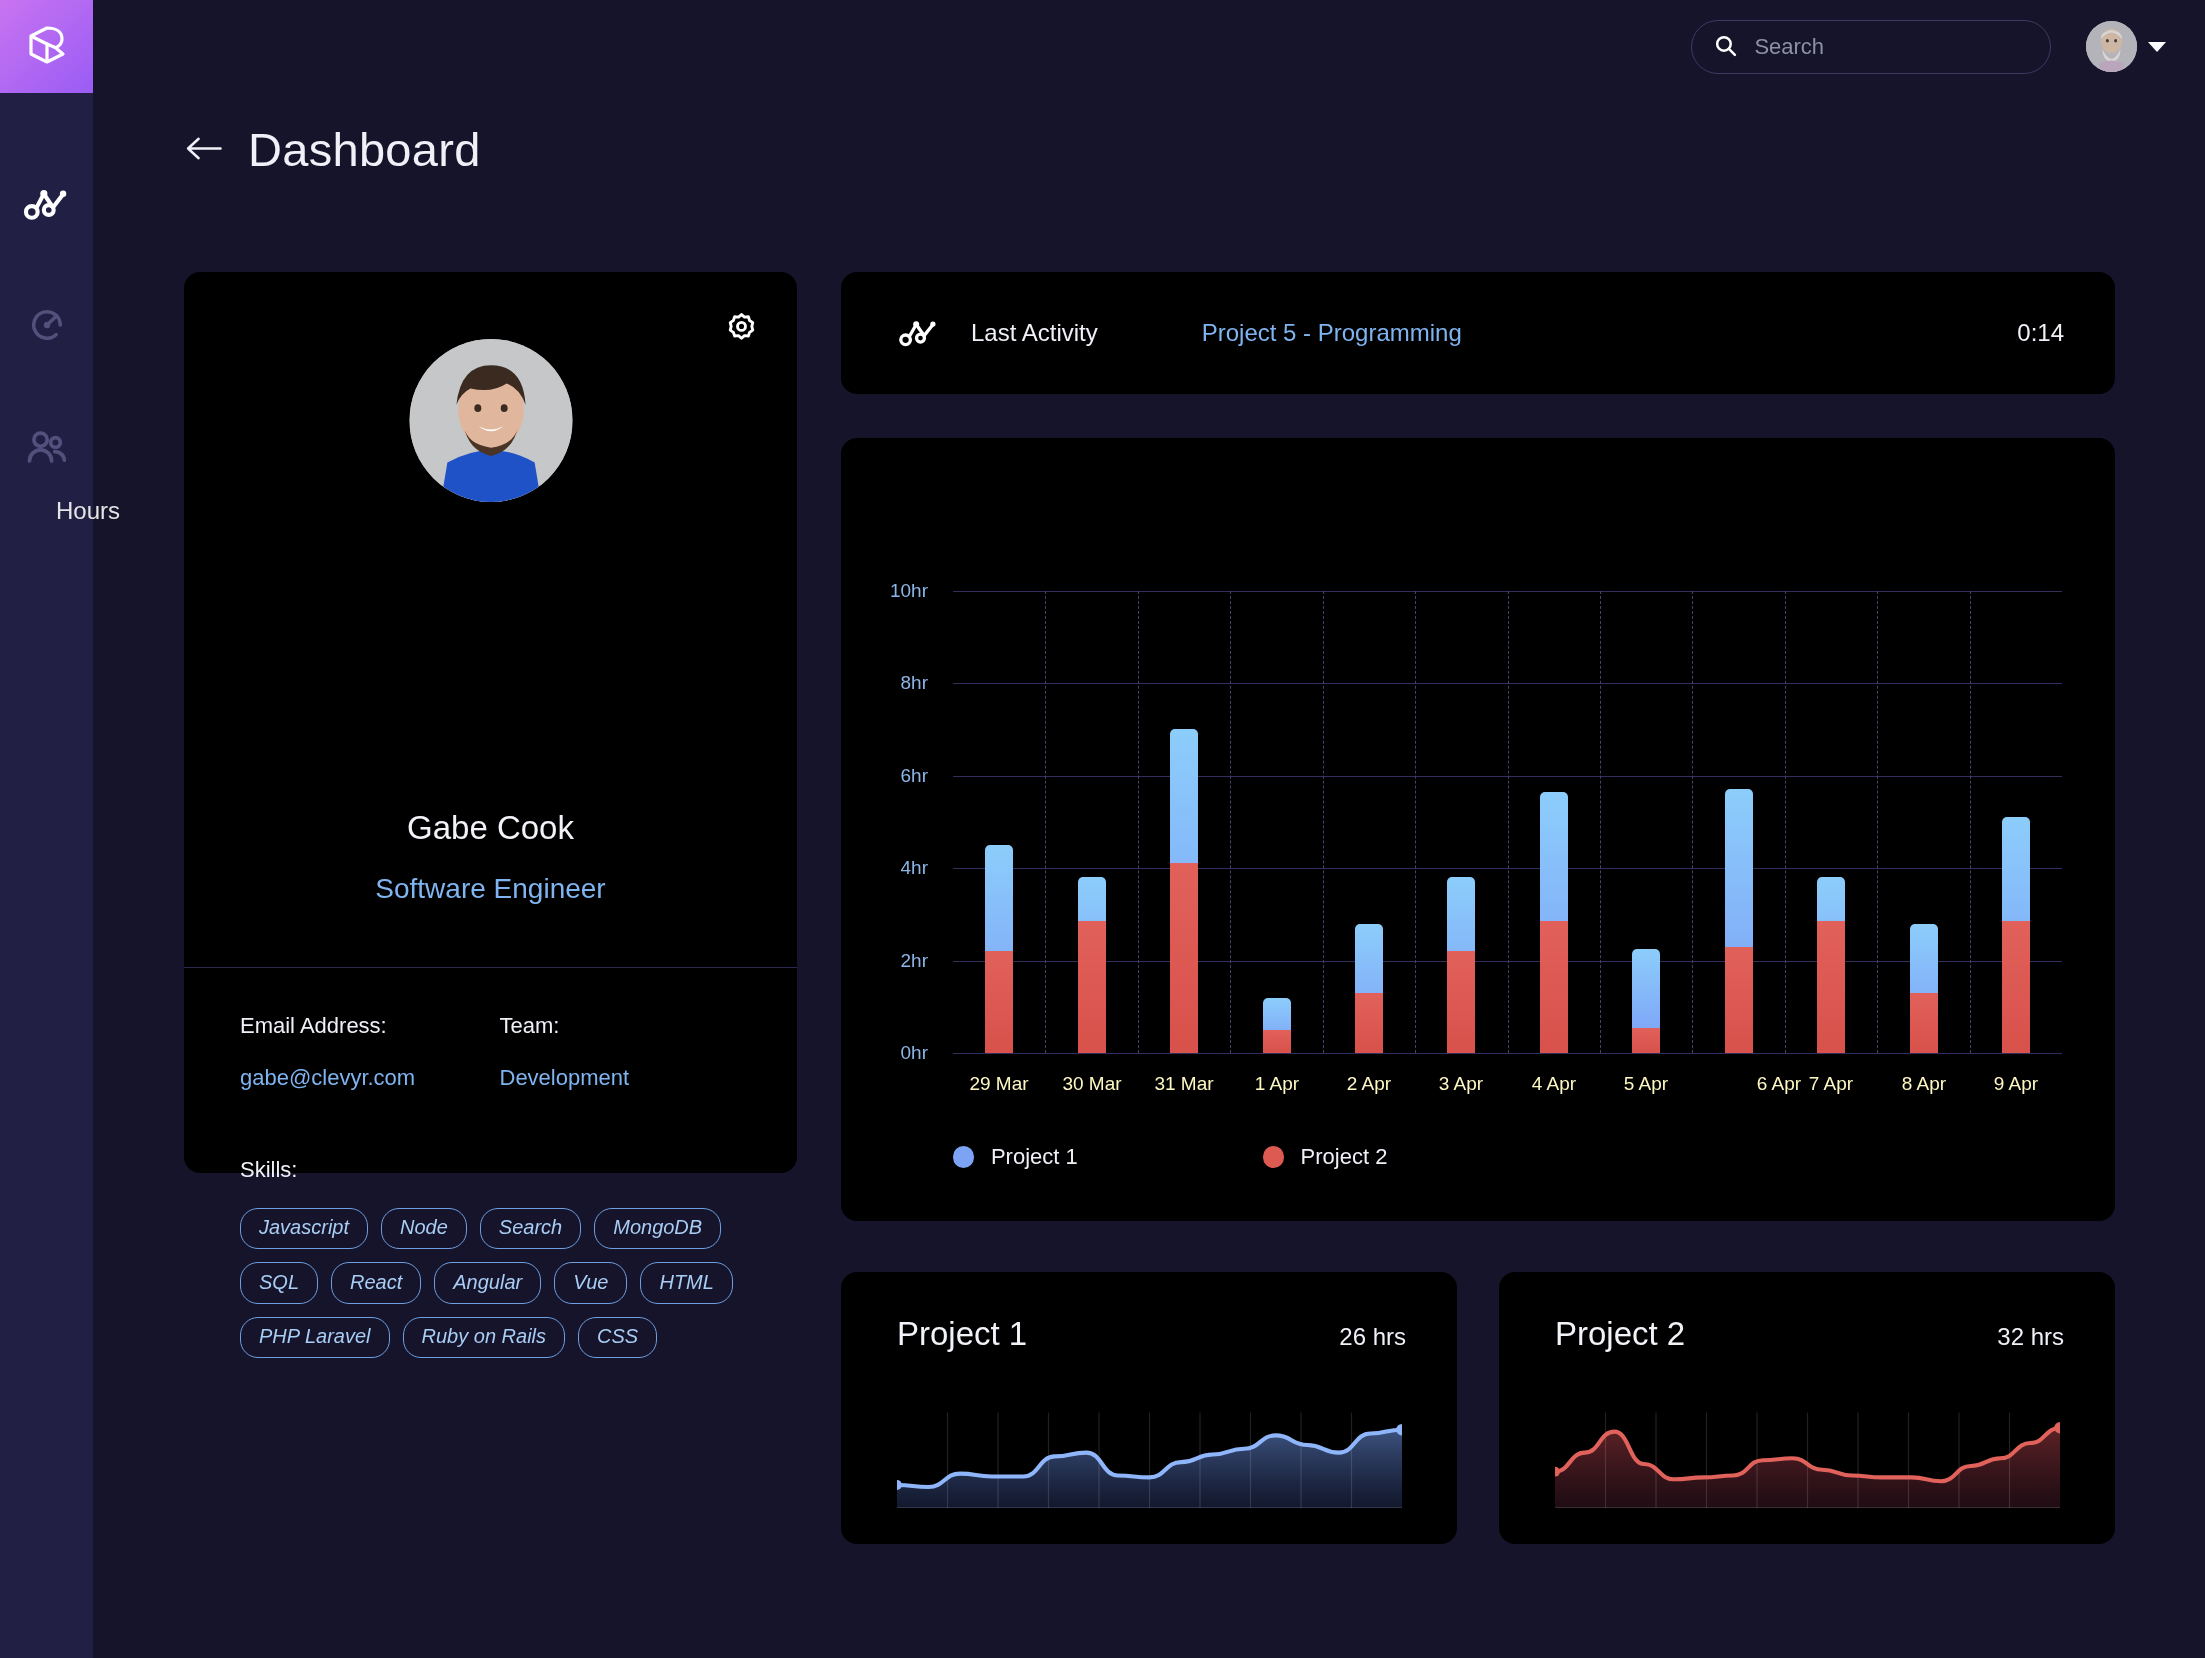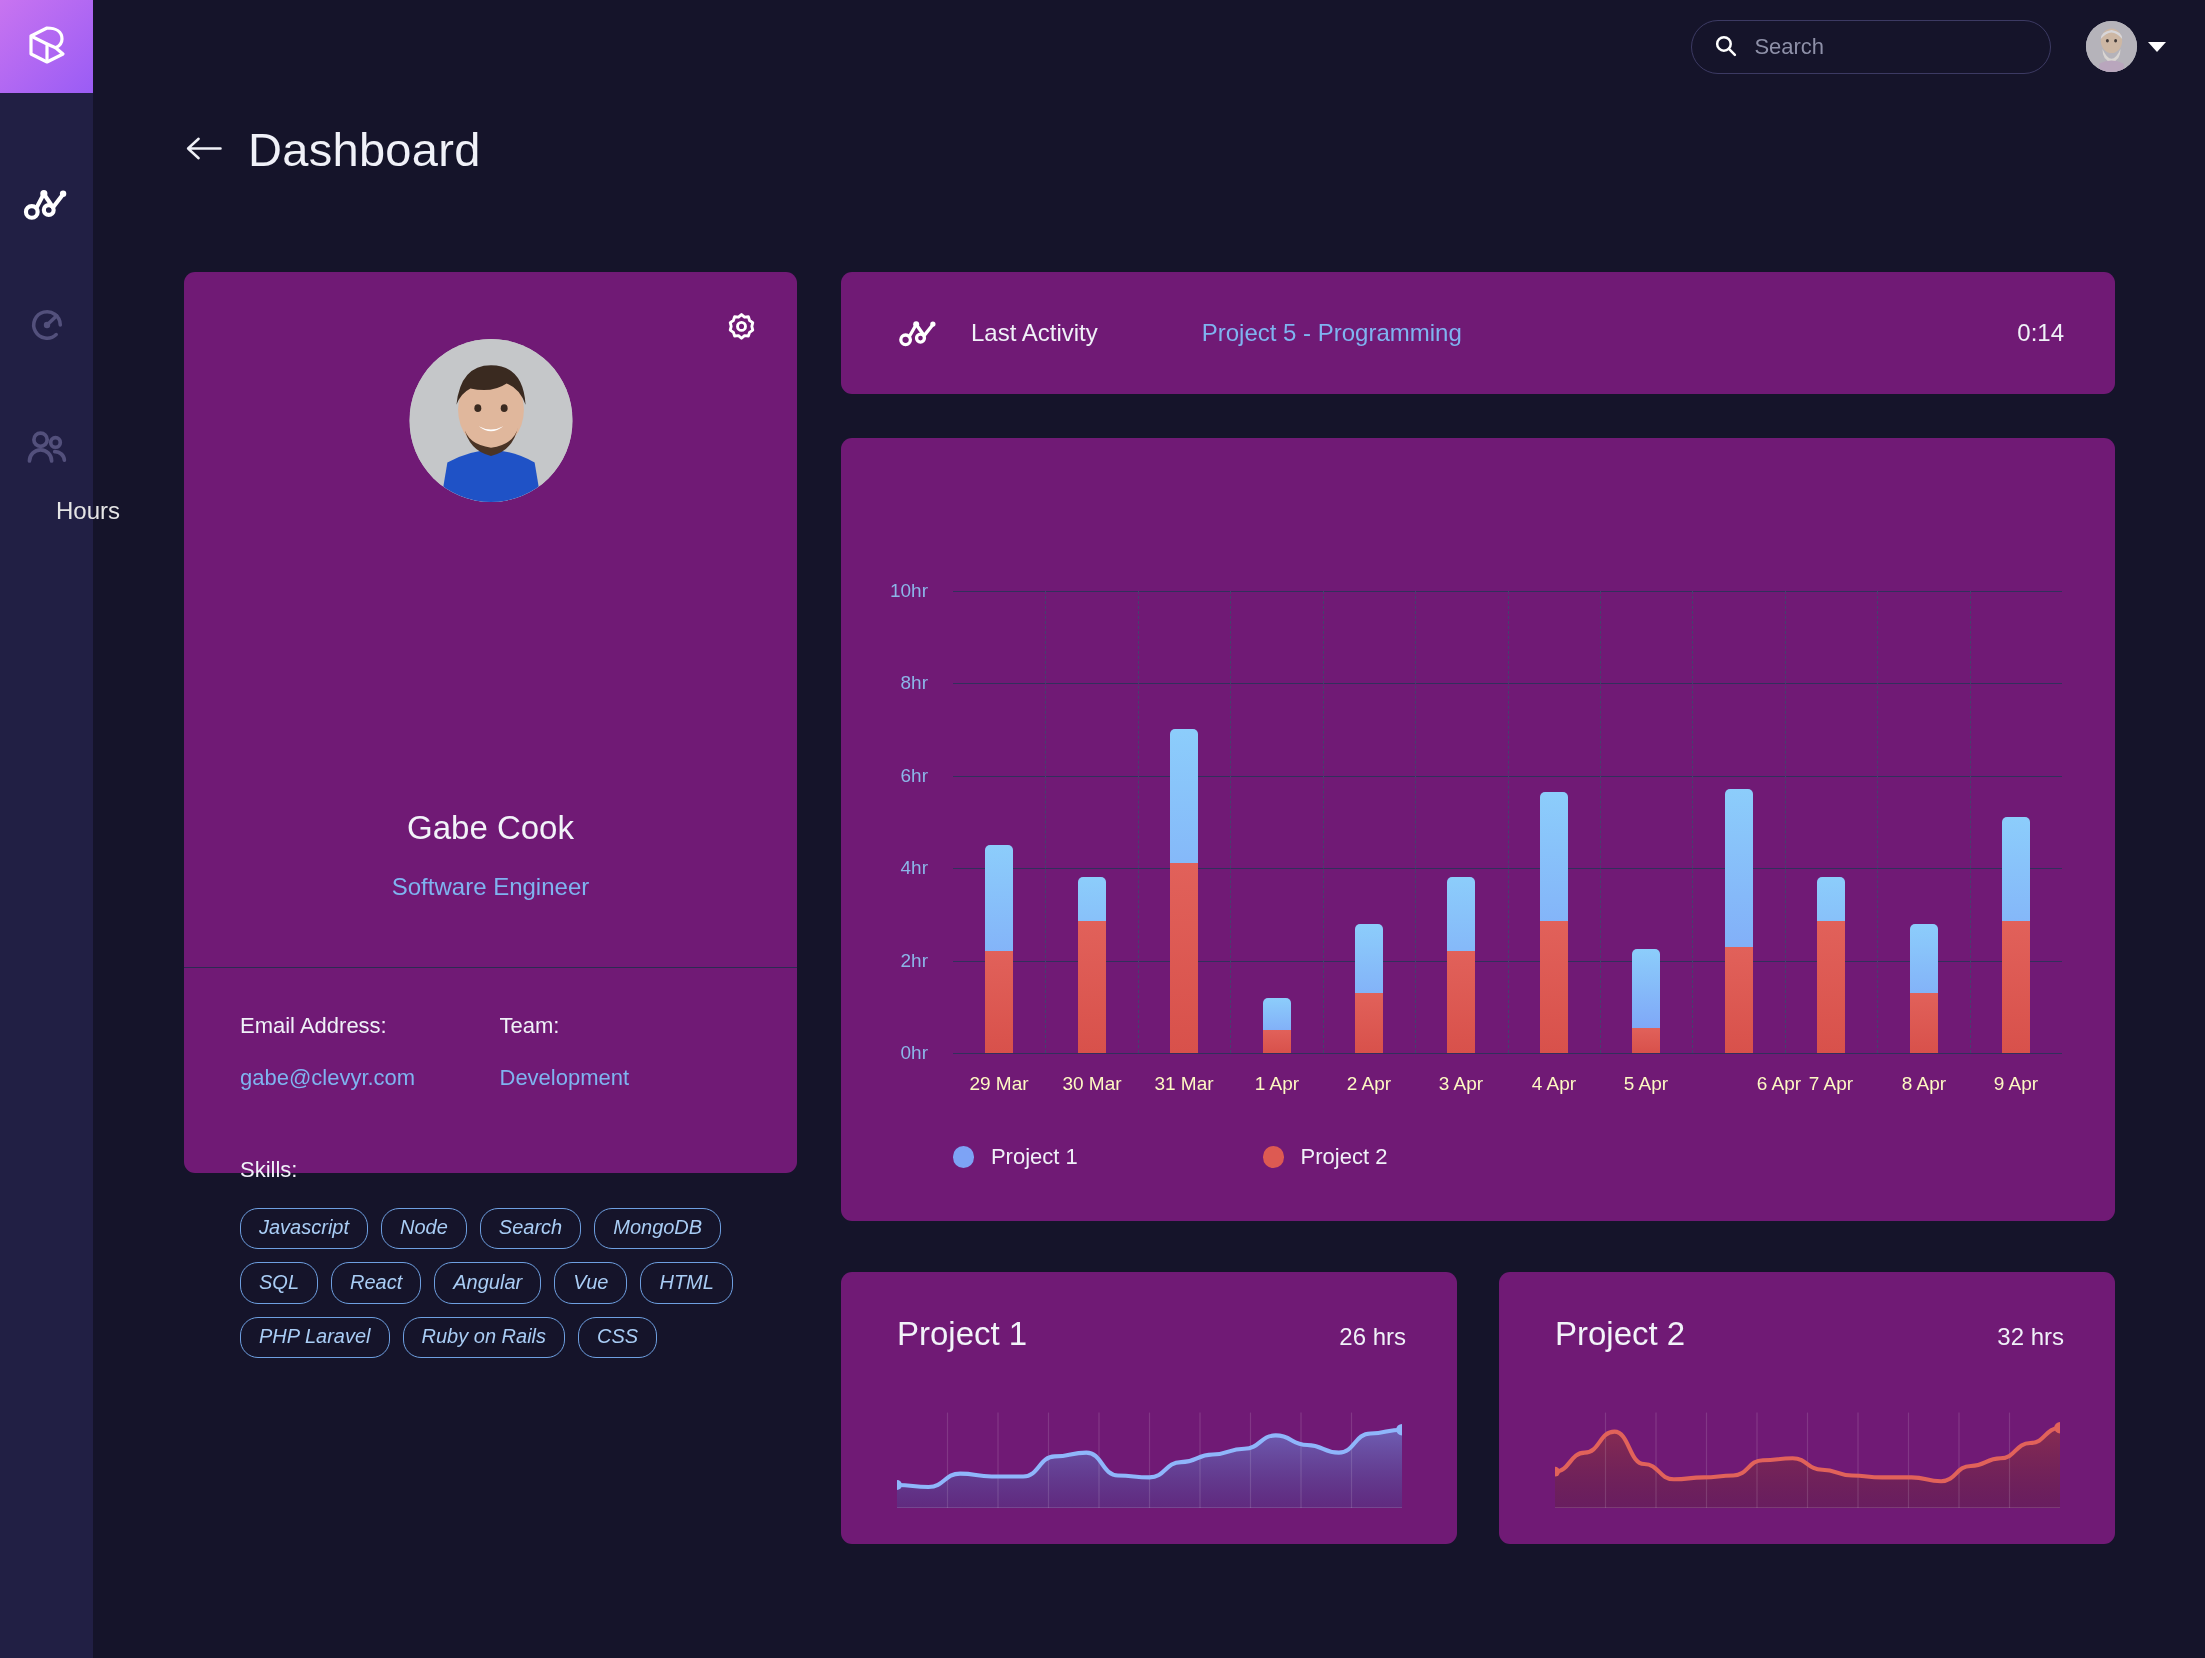--- a/index.html
+++ b/index.html
@@ -62,37 +62,37 @@
           border-right: 9px solid transparent; border-top: 10px solid #ffffff; }
 
   
   #page-header {
     position: absolute; left: 184px; top: 122px;
     display: flex; align-items: center; gap: 25px;
   }
   #page-title { color: #f0f1f8; font-size: 47px; font-weight: 400; letter-spacing: 0.3px; }
 
   
-  .card { background: #701a75; border-radius: 11px; position: absolute; }
+  .card { background: #000000; border-radius: 16px; position: absolute; }
 
   
   #profile-card { left: 184px; top: 272px; width: 613px; height: 901px; }
   #gear-btn { position: absolute; right: 39px; top: 39px; }
   #avatar-big {
     position: absolute; left: 50%; transform: translateX(-50%); top: 67px;
     width: 163px; height: 163px; border-radius: 50%;
     background: #c3c5c7; overflow: hidden;
   }
   #profile-name {
     position: absolute; top: 537px; width: 100%; text-align: center;
     color: #f2f3f9; font-size: 33px;
   }
   #profile-role {
     position: absolute; top: 601px; width: 100%; text-align: center;
-    color: #7fb4f0; font-size: 24px;
+    color: #7fb4f0; font-size: 28px;
   }
   #profile-divider {
     position: absolute; left: 0; top: 695px; width: 100%; height: 0.8px;
     background: #2c2a52;
   }
   #profile-details { position: absolute; left: 56px; top: 741px; right: 38px; }
   .detail-row { display: flex; }
   .detail-col { width: 50%; }
   .detail-label { color: #f0f1f8; font-size: 22px; }
   .detail-value { color: #7fb4f0; font-size: 22px; margin-top: 26px; }

